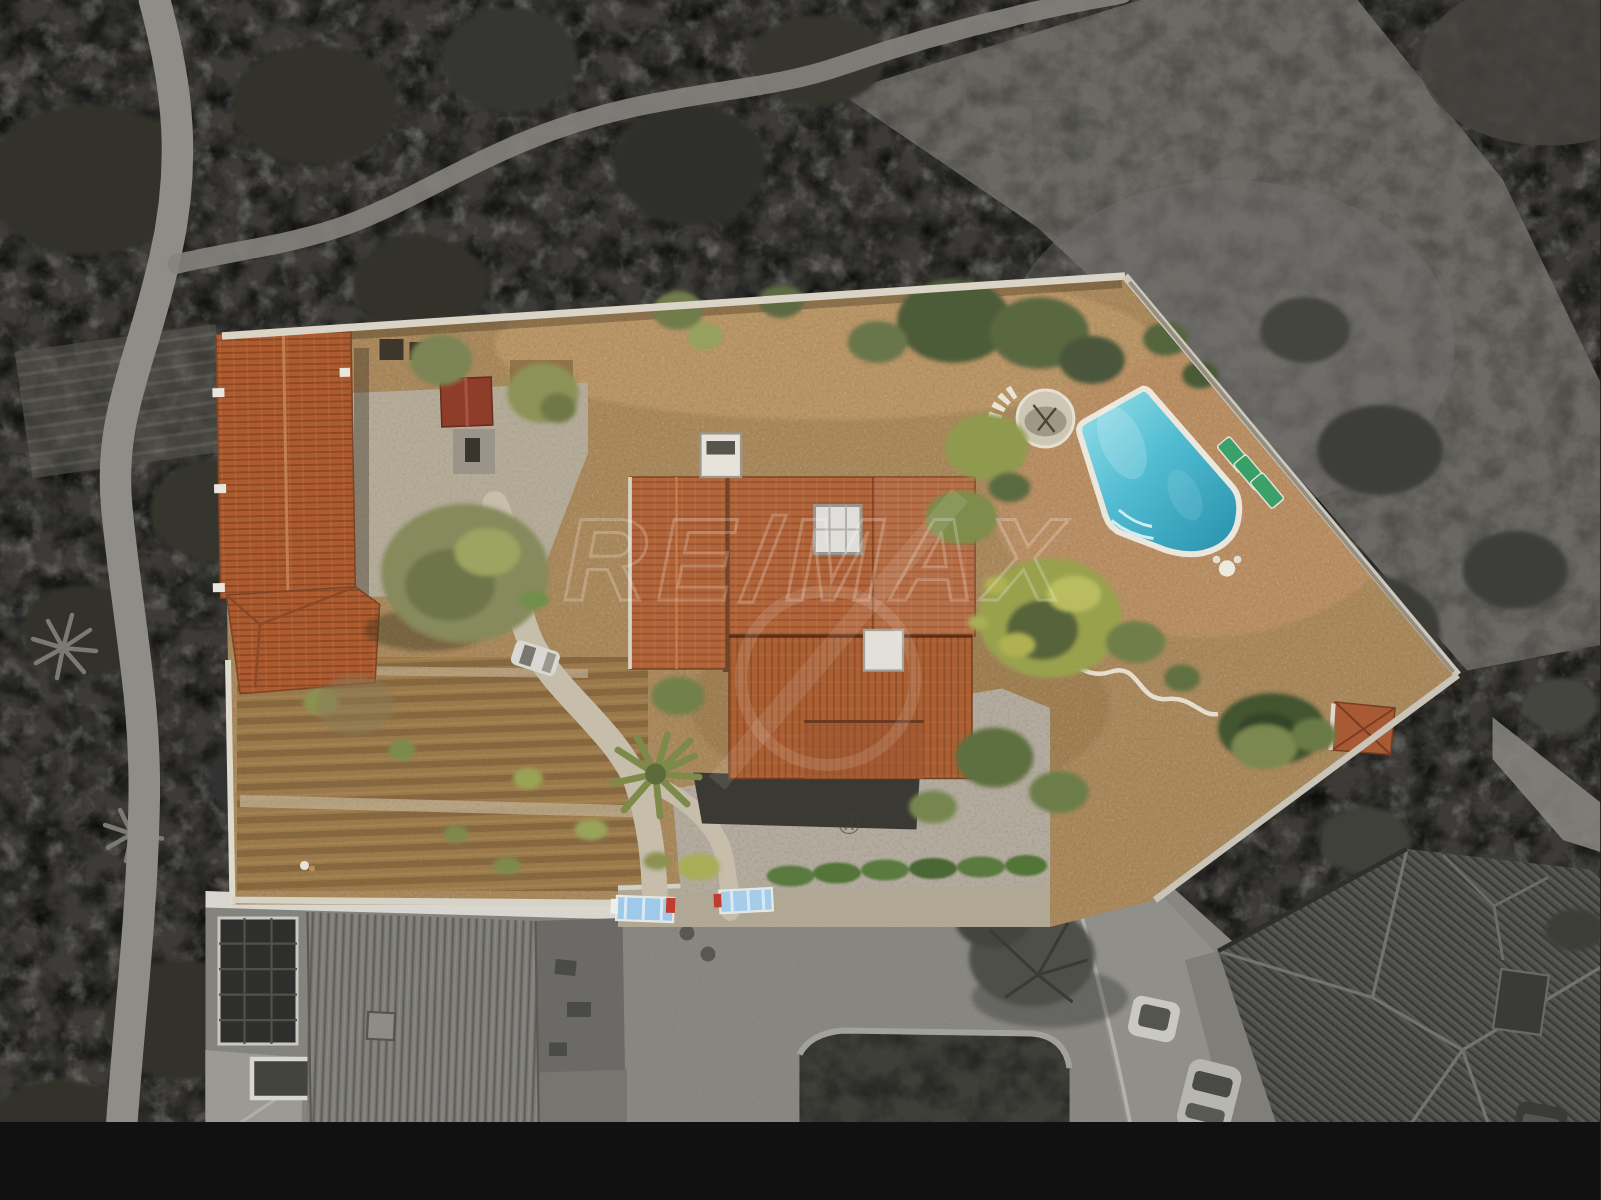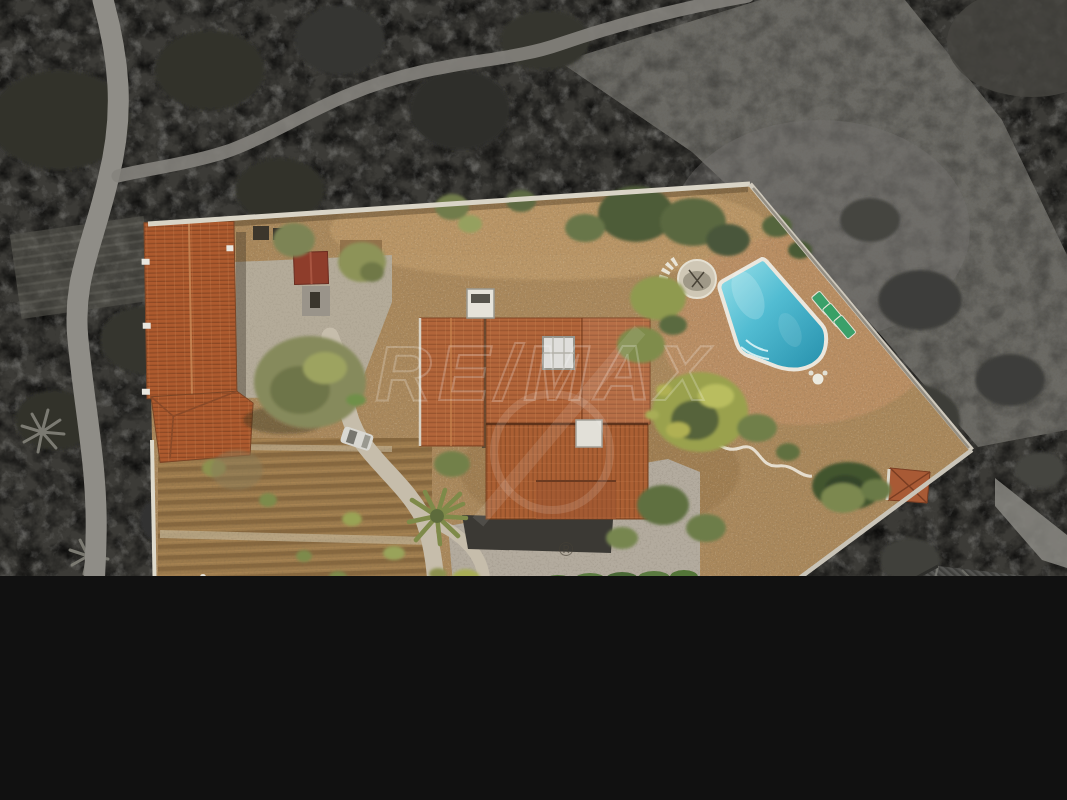--- a/index.html
+++ b/index.html
@@ -1,16 +1,16 @@
 <!DOCTYPE html>
 <html><head>
 <meta charset="utf-8">
 <style>
   html,body{margin:0;padding:0;background:#111;}
-  .stage{position:relative;width:1067px;height:576px;overflow:hidden;background:#3c3b37;}
+  .stage{position:relative;width:1067px;height:748px;overflow:hidden;background:#3c3b37;}
   svg{display:block;}
   .wm-text{font-family:"Liberation Sans",sans-serif;font-weight:bold;font-style:italic;letter-spacing:6px;}
   .wm-reg{font-family:"Liberation Sans",sans-serif;}
 </style>
 </head>
 <body>
 
 <div class="stage">
 <svg width="1067" height="800" viewBox="0 0 1067 800" xmlns="http://www.w3.org/2000/svg">
 <defs>

